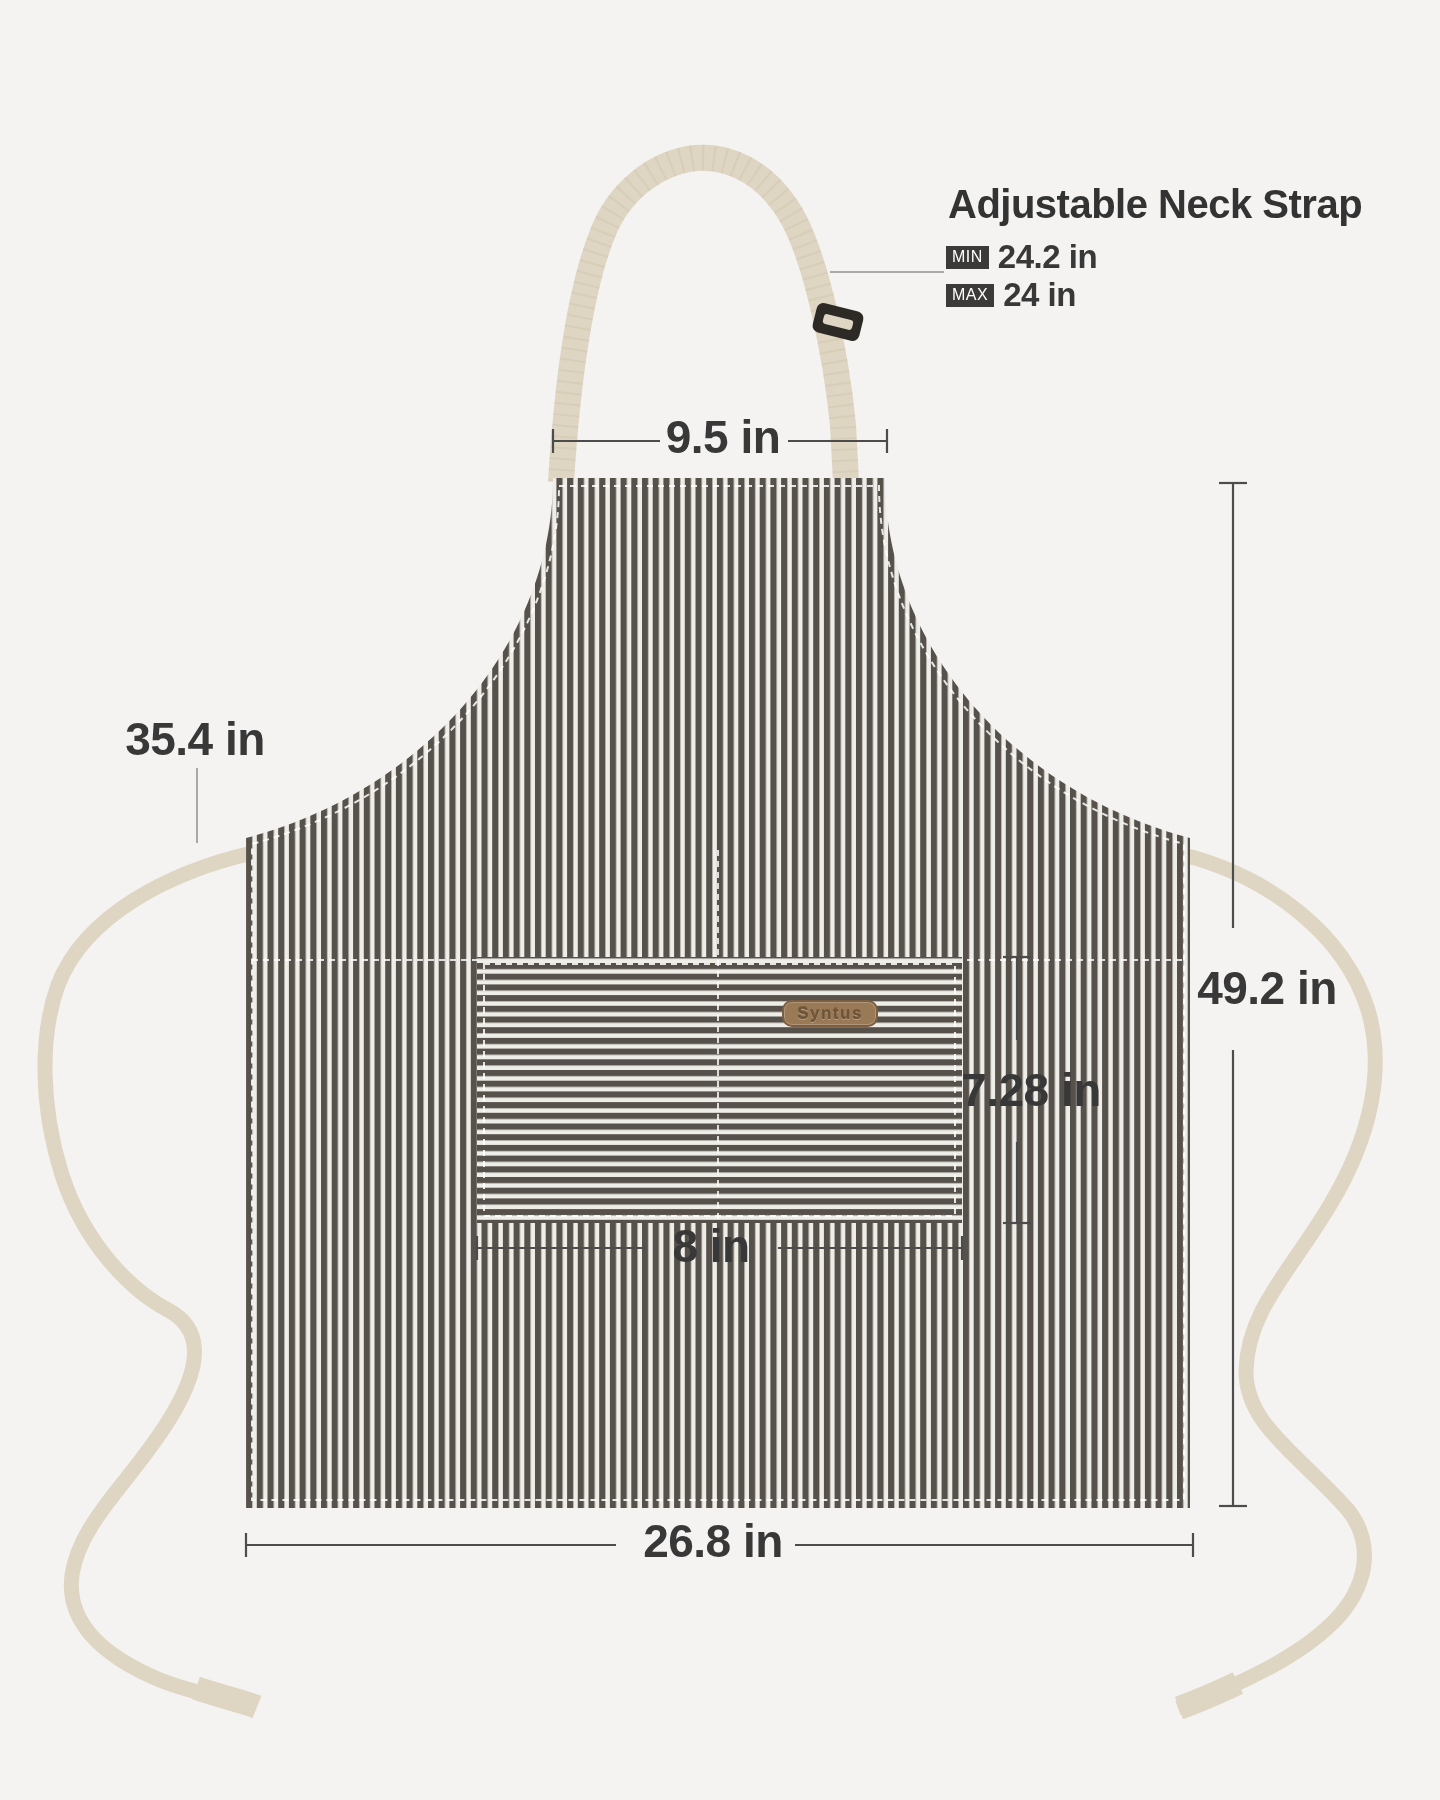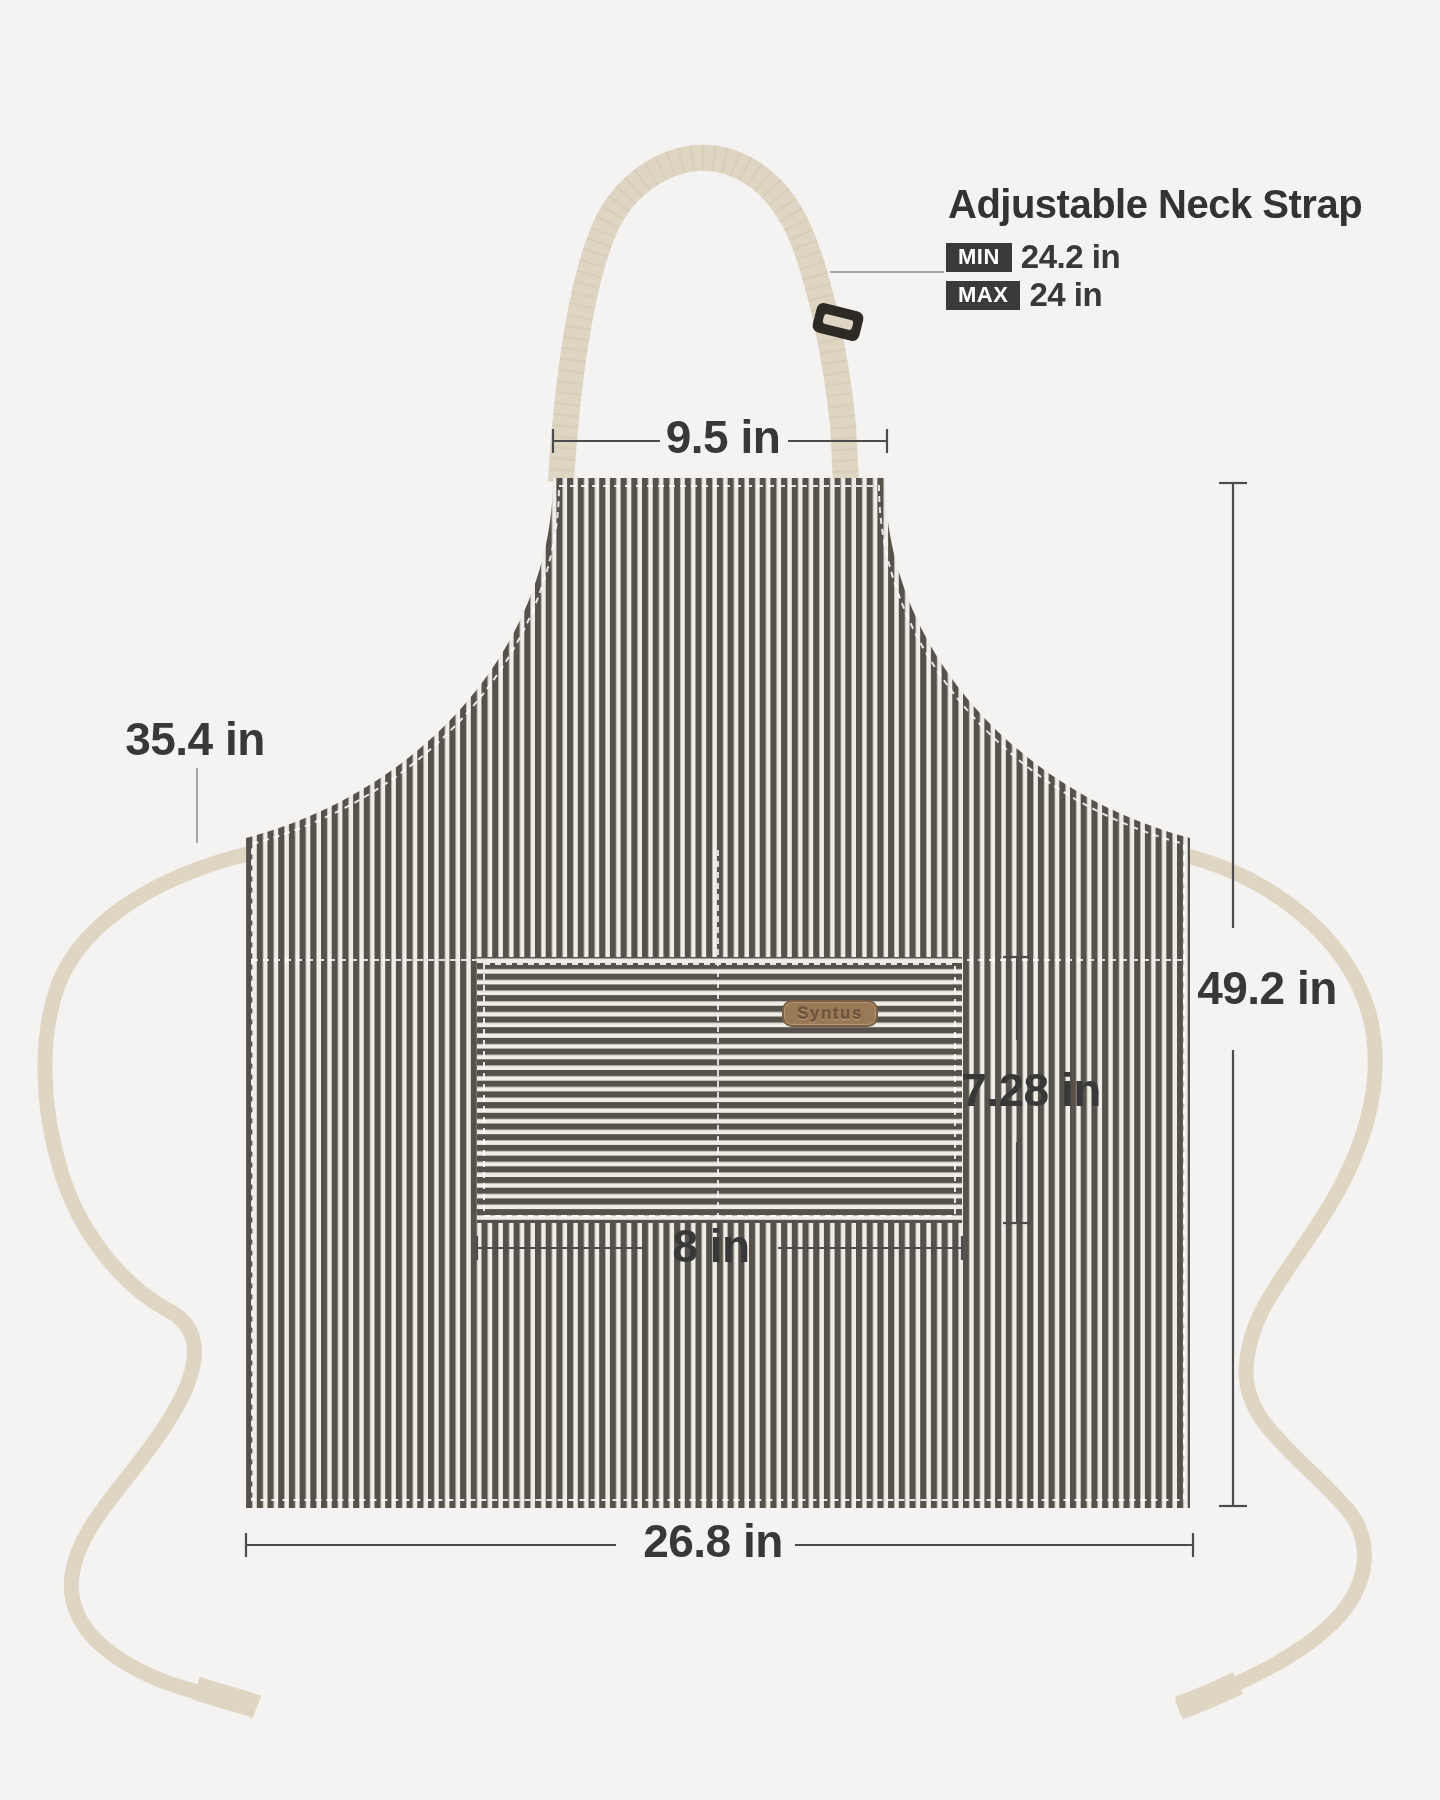--- a/index.html
+++ b/index.html
@@ -22,22 +22,22 @@
   }
   .title{
     position:absolute; left:948px; top:166px;
     font-weight:700; font-size:40px; color:#333; white-space:nowrap; letter-spacing:-0.5px;margin-top:16px;
   }
   .strap-row{
     position:absolute; left:946px; display:flex; align-items:center; gap:9px;
   }
   .strap-row .badge{
     background:var(--badge-bg); color:var(--badge-text);
-    font-weight:700; font-size:22px; line-height:1;
-    padding:3px 12px 4px; letter-spacing:0.5px;
+    font-weight:400; font-size:16px; line-height:1;
+    padding:3px 6px 4px; letter-spacing:0.5px;
   }
   .strap-row .val{
     font-weight:700; font-size:33px; color:var(--text); letter-spacing:-0.5px;
   }
   .brand-patch{
     position:absolute; left:782px; top:1000px; width:96px; height:27px;
     box-sizing:border-box; display:flex; align-items:center; justify-content:center;
     background:var(--label-bg); border:2px solid var(--label-border); border-radius:10px;
     box-shadow:inset 0 0 0 1px rgba(255,255,255,.22);
   }

